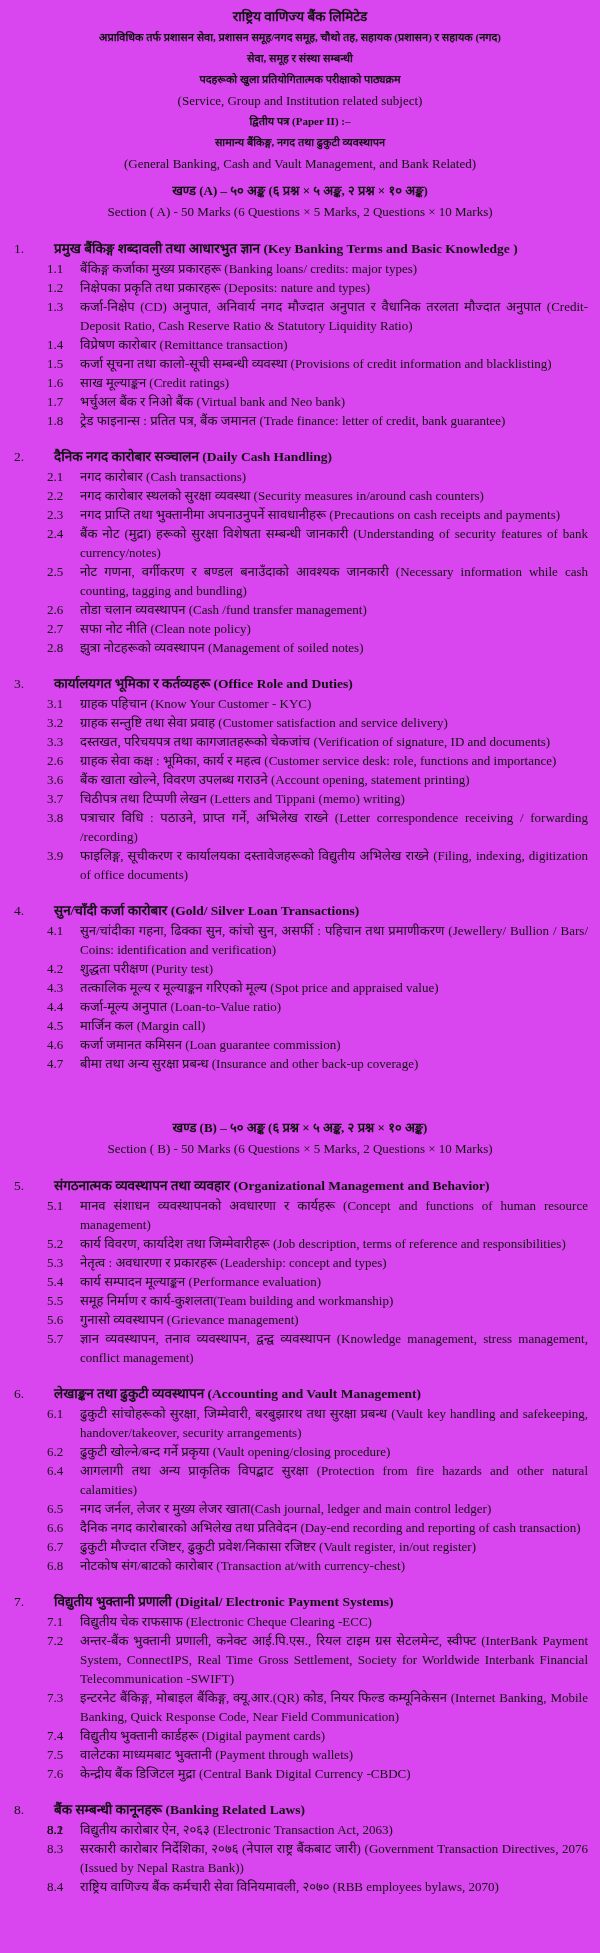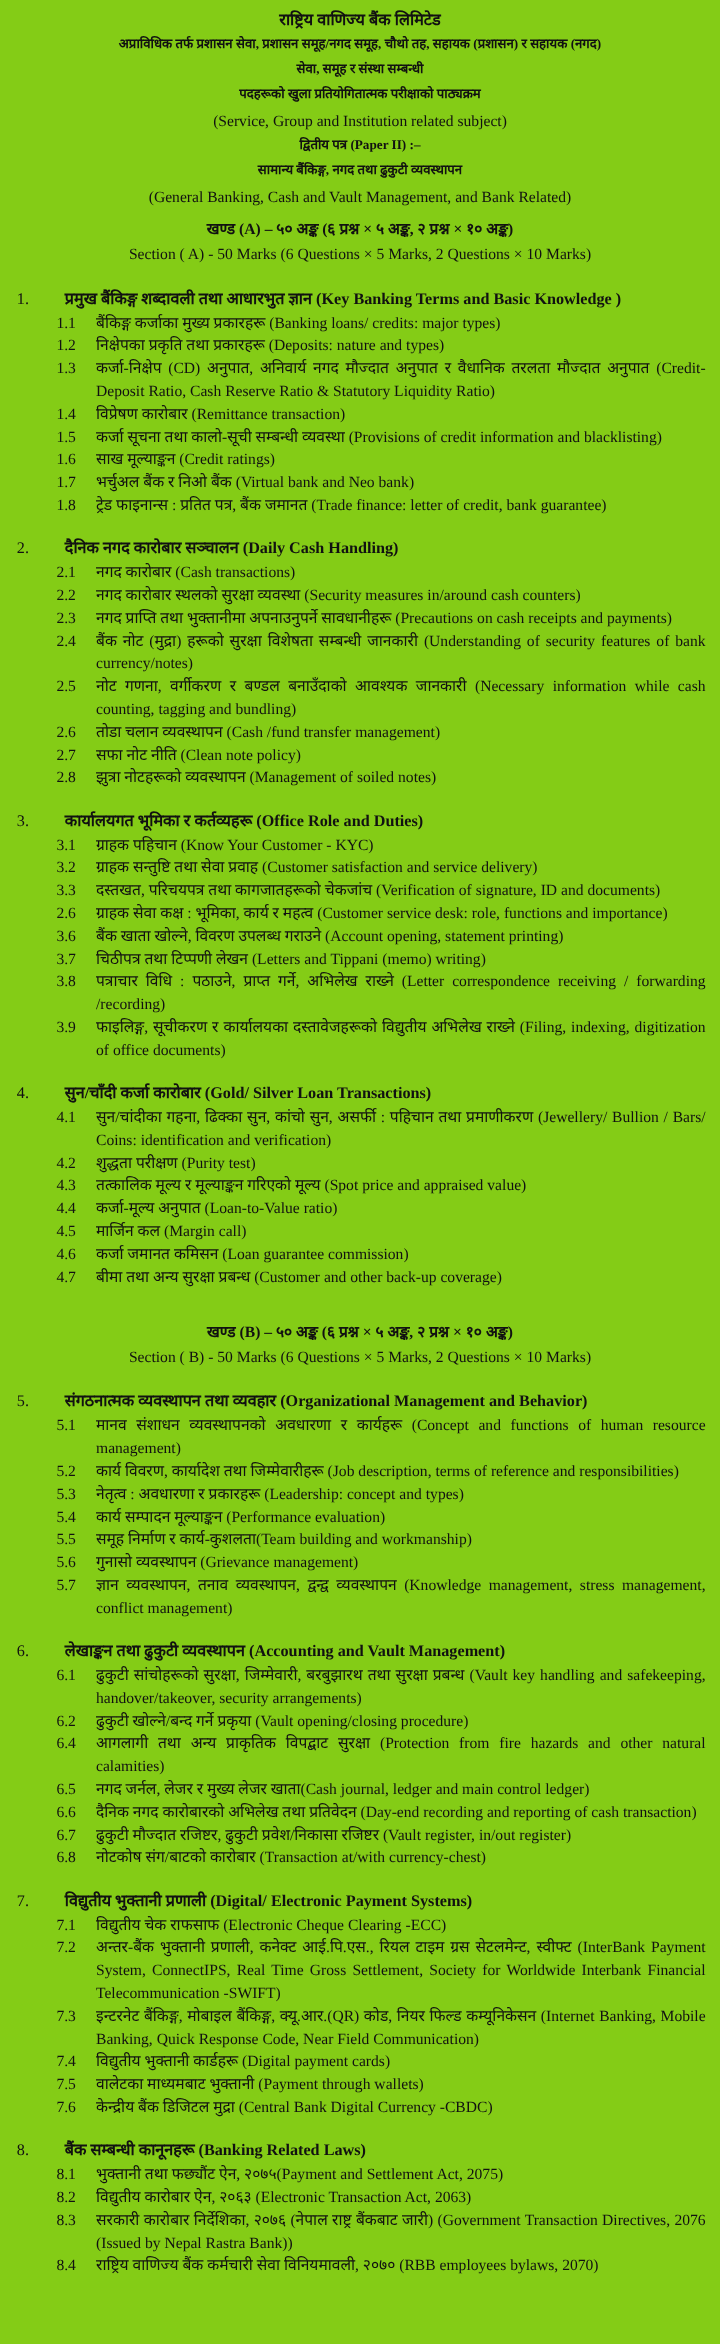--- a/index.html
+++ b/index.html
@@ -5,37 +5,37 @@
   html, body {
     margin: 0;
     padding: 0;
     background: #ffffff;
   }
   .page {
     width: 600px;
     min-height: 1953px;
     box-sizing: border-box;
     padding: 6px 10px 14px 10px;
-    background: #84cc16;
+    background: #d946ef;
     color: #111111;
     font-family: "Liberation Serif", "DejaVu Serif", serif;
     font-size: 13px;
     line-height: 19px;
   }
   .doc-header { text-align: center; }
   .doc-header .hline { margin: 0; padding: 1px 0; }
   .np-bold { font-weight: bold; }
   .h-main { font-size: 13.5px; }
   .h-sub  { font-size: 11px; }
   .h-en   { font-size: 13px; font-weight: normal; }
 
   .banner { text-align: center; margin-top: 6px; }
   .banner .b-np { font-weight: bold; padding: 1px 0; }
   .banner .b-en { font-weight: normal; padding: 1px 0; }
-  .banner.mid { margin-top: 26px; margin-bottom: 8px; }
+  .banner.mid { margin-top: 44px; margin-bottom: 8px; }
 
   .sec { margin-top: 17px; }
   .sec-head {
     position: relative;
     padding-left: 44px;
     font-weight: bold;
     font-size: 13.5px;
     margin-bottom: 1px;
   }
   .sec-num { position: absolute; left: 4px; top: 0; font-weight: normal; }
@@ -246,21 +246,21 @@
     <span class="item-text">मार्जिन कल (Margin call)</span>
   </div>
 
   <div class="item">
     <span class="item-num">4.6</span>
     <span class="item-text">कर्जा जमानत कमिसन (Loan guarantee commission)</span>
   </div>
 
   <div class="item">
     <span class="item-num">4.7</span>
-    <span class="item-text">बीमा तथा अन्य सुरक्षा प्रबन्ध  (Customer and other back-up coverage)</span>
+    <span class="item-text">बीमा तथा अन्य सुरक्षा प्रबन्ध  (Insurance and other back-up coverage)</span>
   </div>
 </div>
   </section>
 </div>
 
   <div class="banner mid">
     <div class="b-np">खण्ड (B) – ५० अङ्क (६ प्रश्न × ५ अङ्क, २ प्रश्न × १० अङ्क)</div>
     <div class="b-en">Section ( B) - 50 Marks (6 Questions × 5 Marks, 2 Questions × 10 Marks)</div>
   </div>
 
@@ -391,21 +391,20 @@
   </section>
 
   <section class="sec">
     <div class="sec-head">
       <span class="sec-num">8.</span>
       <span class="sec-title">बैंक सम्बन्धी कानूनहरू (Banking Related Laws)</span>
     </div>
     <div class="items">
   <div class="item">
     <span class="item-num">8.1</span>
-    <span class="item-text">भुक्तानी तथा फछ्यौंट ऐन, २०७५(Payment and Settlement Act, 2075)</span>
   </div>
 
   <div class="item">
     <span class="item-num">8.2</span>
     <span class="item-text">विद्युतीय कारोबार ऐन, २०६३ (Electronic Transaction Act, 2063)</span>
   </div>
 
   <div class="item">
     <span class="item-num">8.3</span>
     <span class="item-text">सरकारी कारोबार निर्देशिका, २०७६ (नेपाल राष्ट्र बैंकबाट जारी) (Government Transaction Directives, 2076 (Issued by Nepal Rastra Bank))</span>

